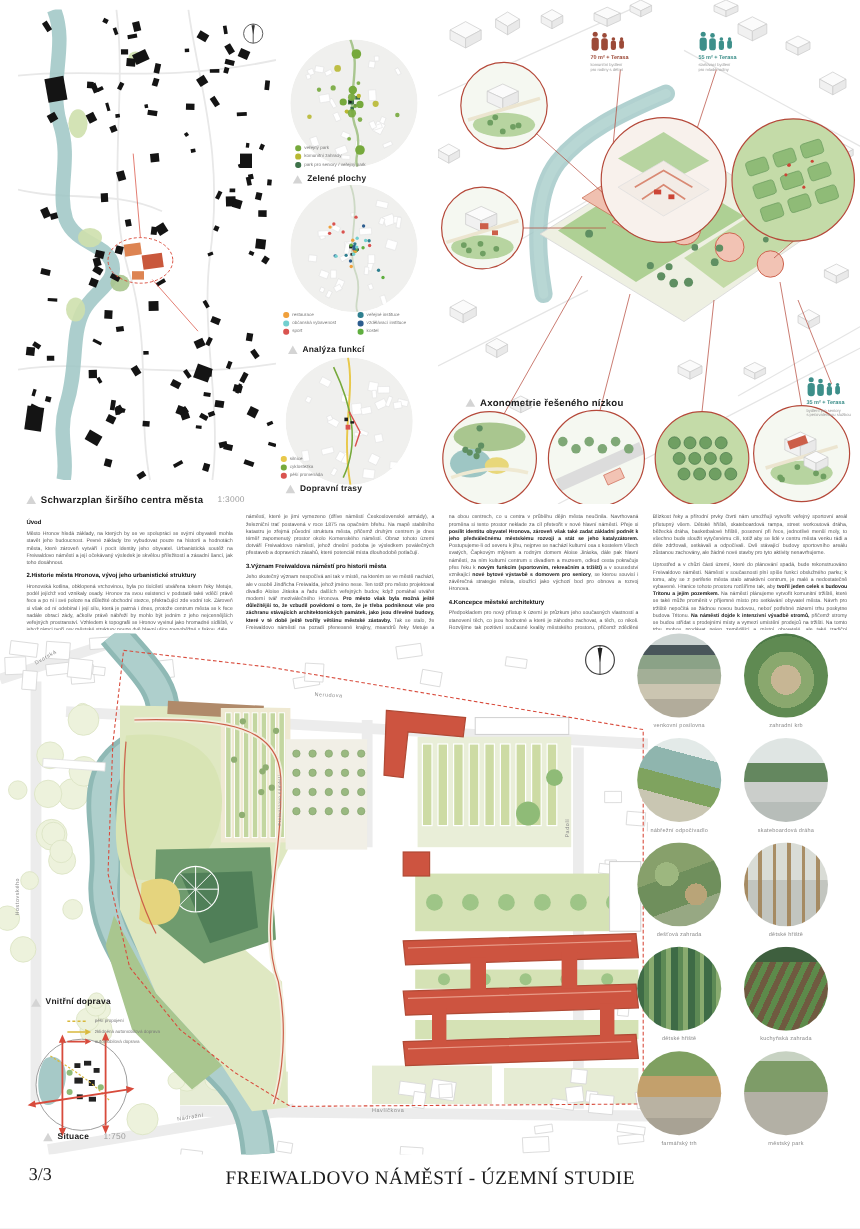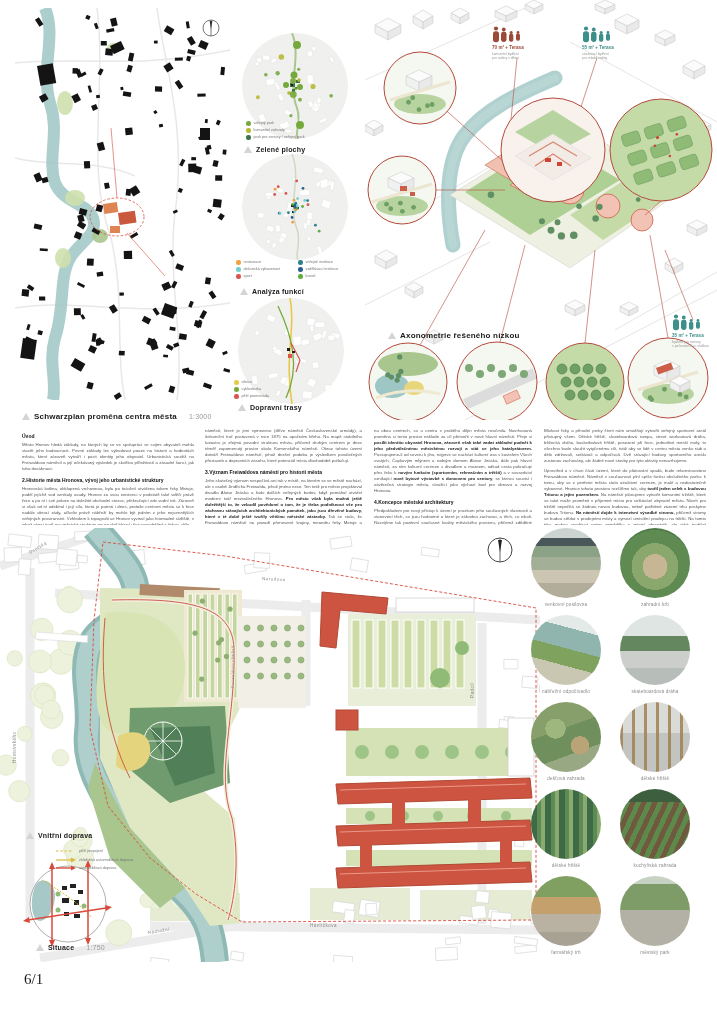--- a/index.html
+++ b/index.html
@@ -211,21 +211,21 @@
       <path d="M112,225 L150,268" stroke="#d84b3c" stroke-width=".6" fill="none"></path>
     </g>
     <g id="sw-compass">
       <circle cx="196" cy="20" r="8" fill="#fff" stroke="#555" stroke-width=".8"></circle>
       <line x1="196" y1="12" x2="196" y2="28" stroke="#555" stroke-width=".8"></line>
       <path d="M194.6,13 L197.4,13 L196,21 Z" fill="#333"></path>
     </g>
   </svg>
   <div class="bighead" style="left:22px;top:412px">
     <span class="tri"></span>
-    <span>Schwarzplan proměna centra města</span>
+    <span>Schwarzplan širšího centra města</span>
     <span class="scale">1:3000</span>
   </div>
 
   <svg id="d1" class="abs" style="left:242px;top:33px" width="106" height="106" viewBox="0 0 106 106">
     <defs>
         <clipPath id="c-d1">
           <circle cx="53" cy="53" r="53"></circle>
         </clipPath>
       </defs>
     <g clip-path="url(#c-d1)">
@@ -1122,14 +1122,15 @@
   </figure>
   <figure class="ph" style="left:531px;top:876px">
     <div class="pc p9"></div>
     <figcaption>farmářský trh</figcaption>
   </figure>
   <figure class="ph" style="left:620px;top:876px">
     <div class="pc p10"></div>
     <figcaption>městský park</figcaption>
   </figure>
 
-  <div id="pageno">6/1</div>
+  <div id="pageno">3/3</div>
+  <div id="main-title">FREIWALDOVO NÁMĚSTÍ - ÚZEMNÍ STUDIE</div>
 </div>
 
 </body></html>

